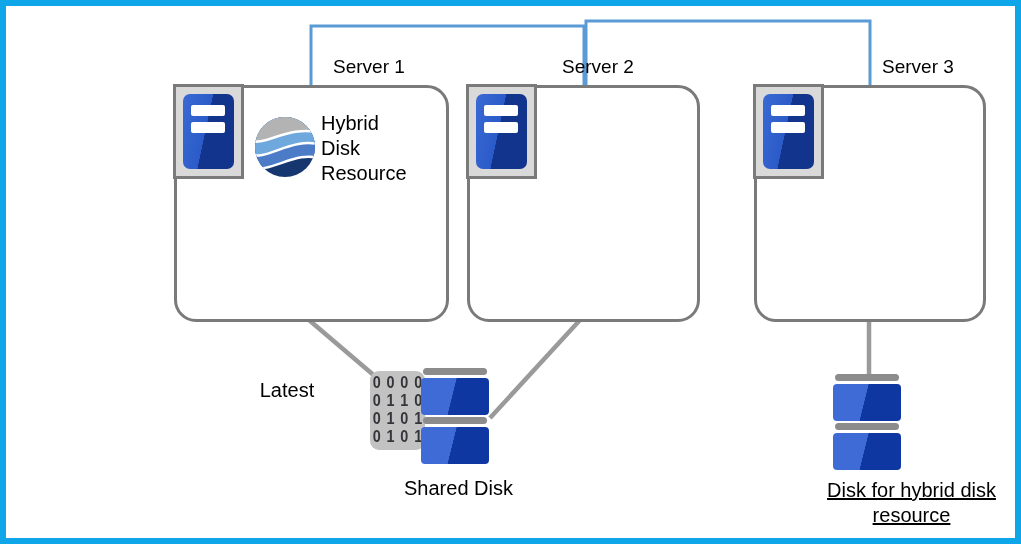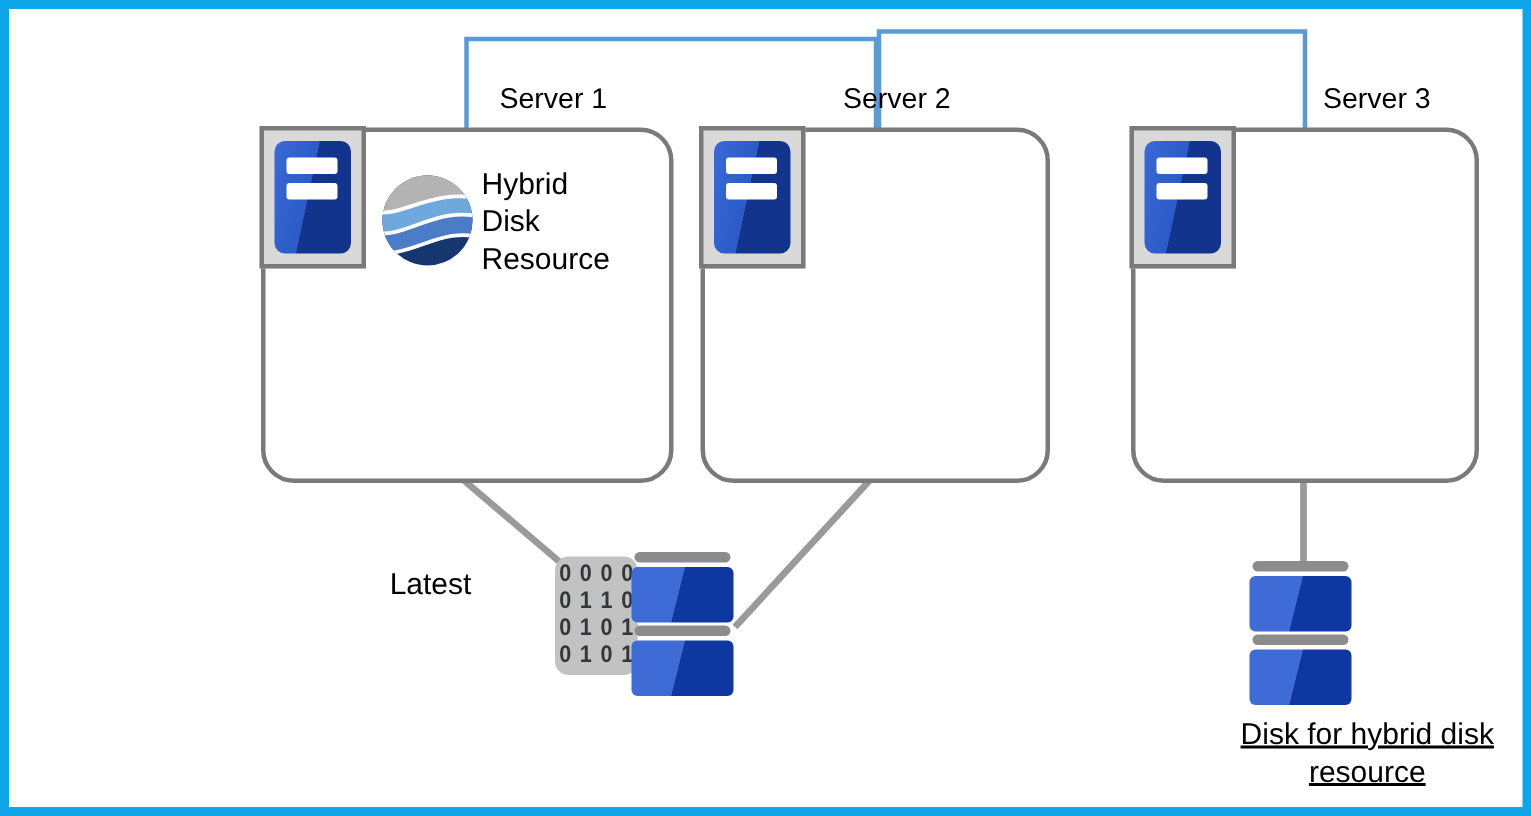--- a/index.html
+++ b/index.html
@@ -144,19 +144,20 @@
   </div>
 
   <div class="disk" id="hybrid-disk-icon">
     <div class="disk-cap"></div>
     <div class="disk-body"></div>
     <div class="disk-cap"></div>
     <div class="disk-body"></div>
   </div>
 
   <div class="caption" id="shared-disk-caption">
+    <div>Shared Disk</div>
   </div>
   <div class="caption" id="hybrid-disk-caption">
     <div>Disk for hybrid disk</div>
     <div>resource</div>
   </div>
 
 </div>
 
 </body></html>

